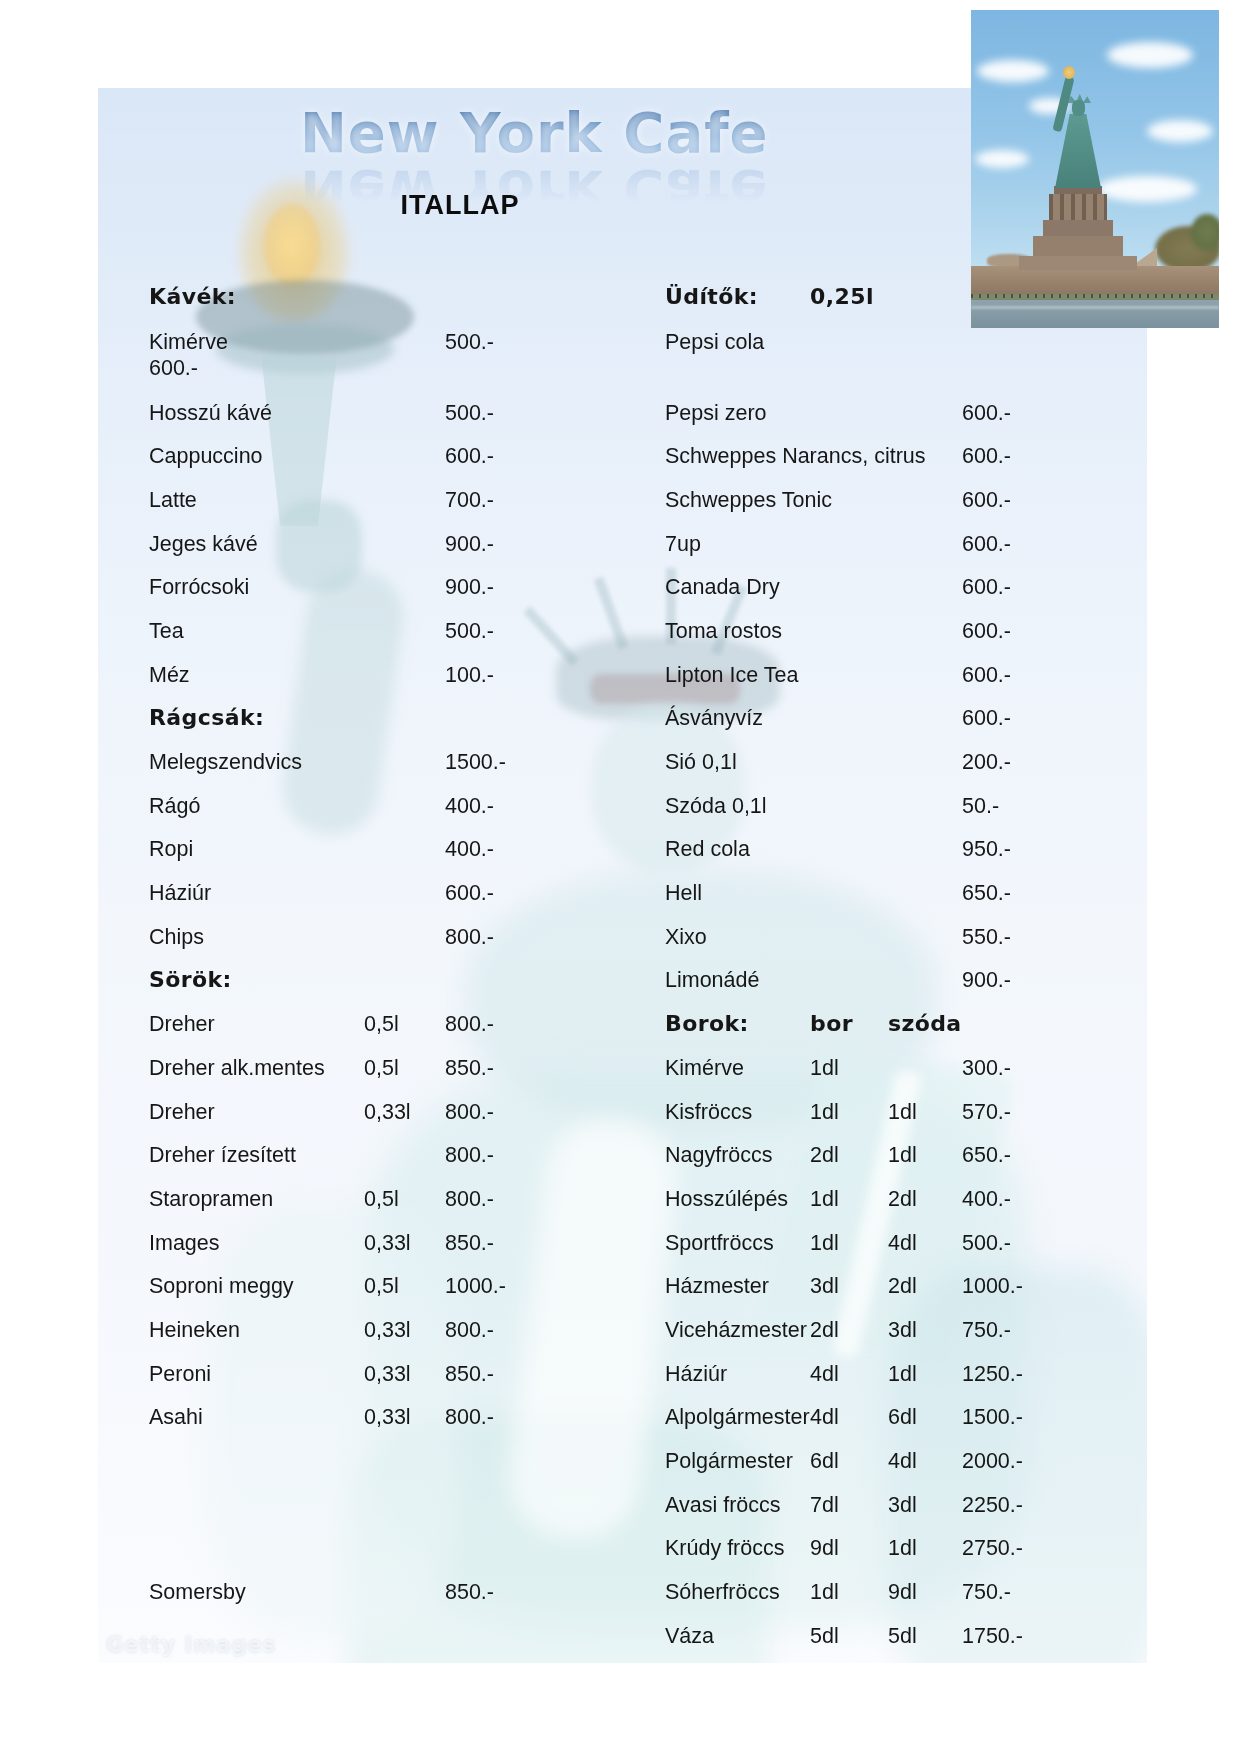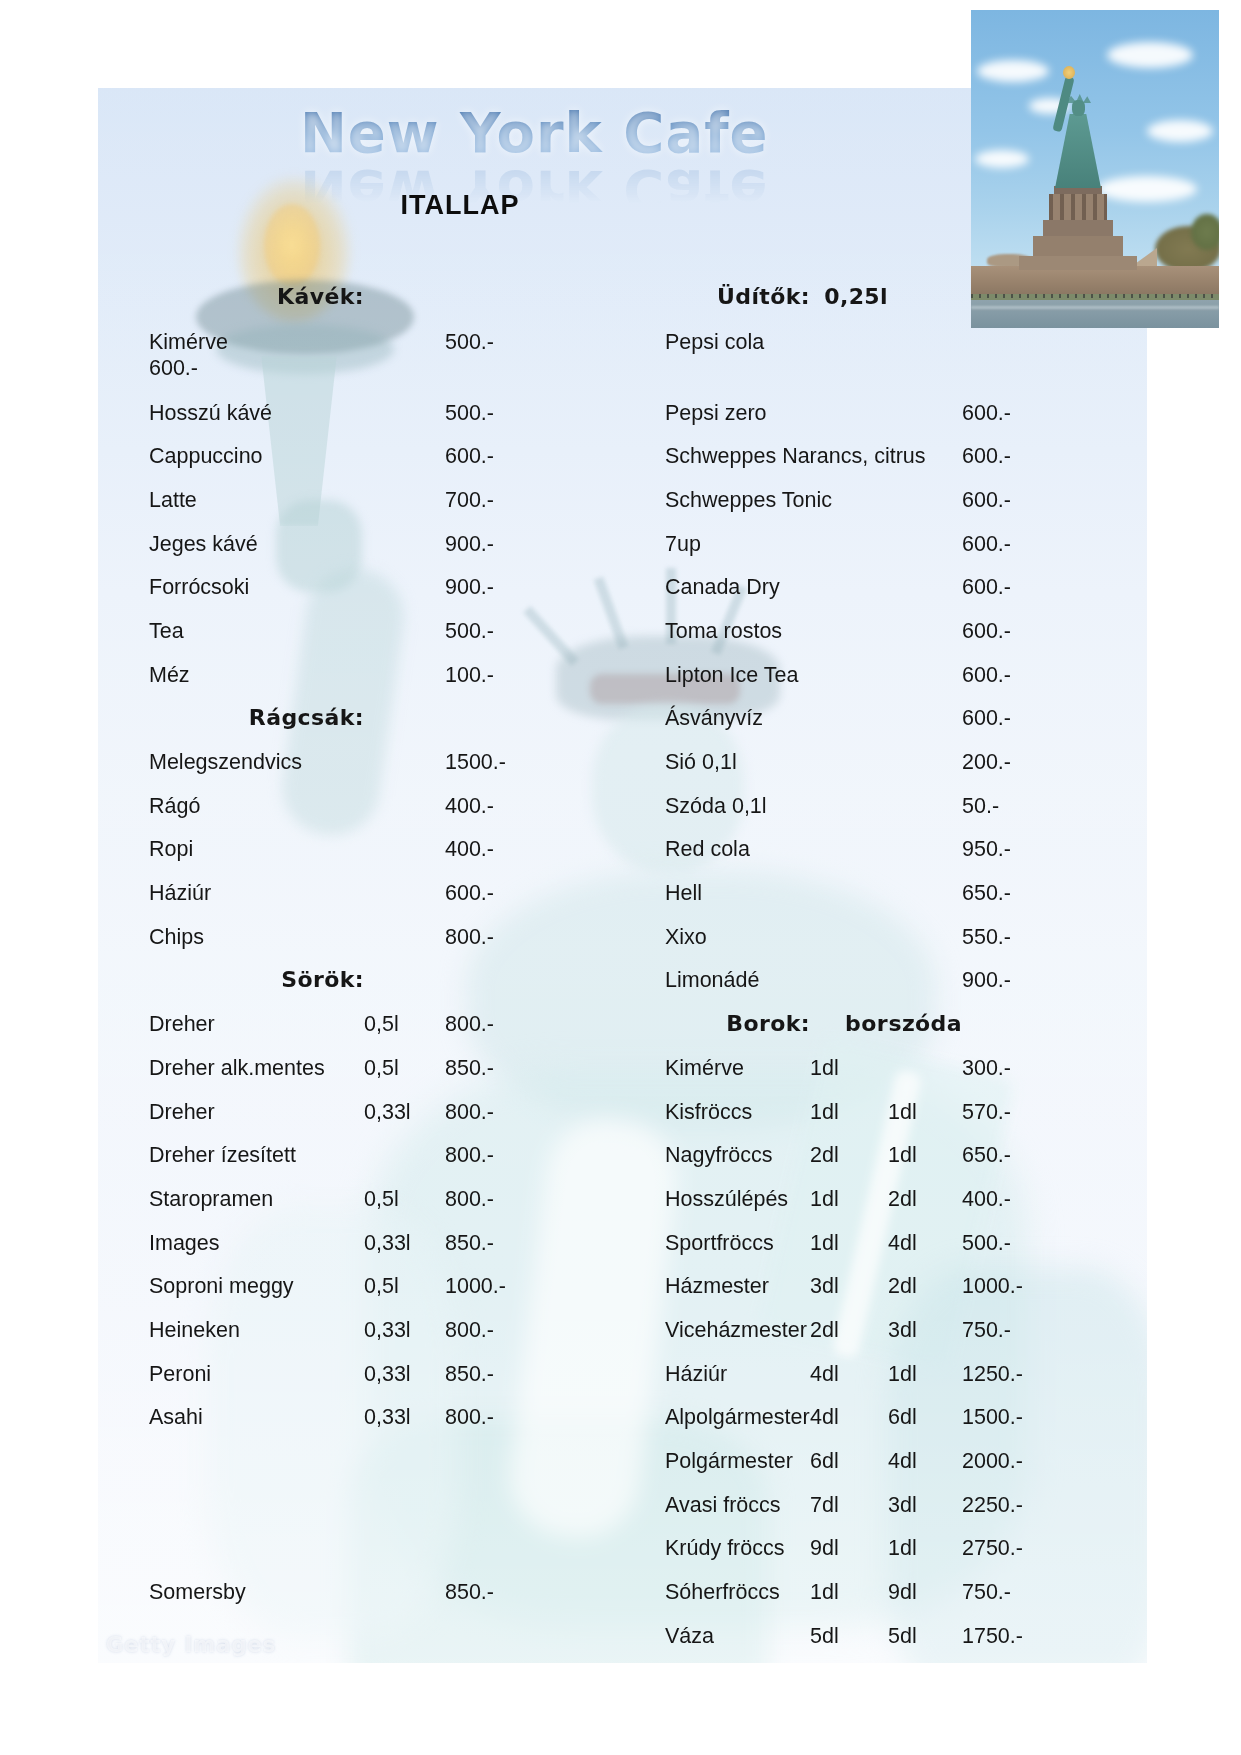--- a/index.html
+++ b/index.html
@@ -115,21 +115,21 @@
         mask-image:linear-gradient(to bottom,transparent 30%,rgba(0,0,0,.85) 95%);
         filter:blur(.6px);}
   .subtitle{position:absolute;left:300px;top:190px;width:320px;text-align:center;
         font-weight:bold;font-size:27px;letter-spacing:1px;color:#0d0d0d;}
 
   
   .menu{position:absolute;left:149px;top:275px;width:920px;}
   .row{display:grid;grid-template-columns:215px 81px 220px 145px 78px 74px 1fr;
        min-height:43.7px;align-items:center;font-size:21.5px;line-height:26px;}
   .row>div{white-space:nowrap;}
-  .row .hdr{font-family:"DejaVu Sans",sans-serif;font-weight:800;letter-spacing:.4px;font-size:22px;text-align:right;}
+  .row .hdr{font-family:"DejaVu Sans",sans-serif;font-weight:800;letter-spacing:.4px;font-size:22px;}
   .row.tall{min-height:72px;align-items:start;}
   .row.tall>div{padding-top:10px;}
   .wrap-line{margin-top:0;}
 </style>
 </head>
 <body>
 
 <div class="page">
 
   <div class="bg-art">

